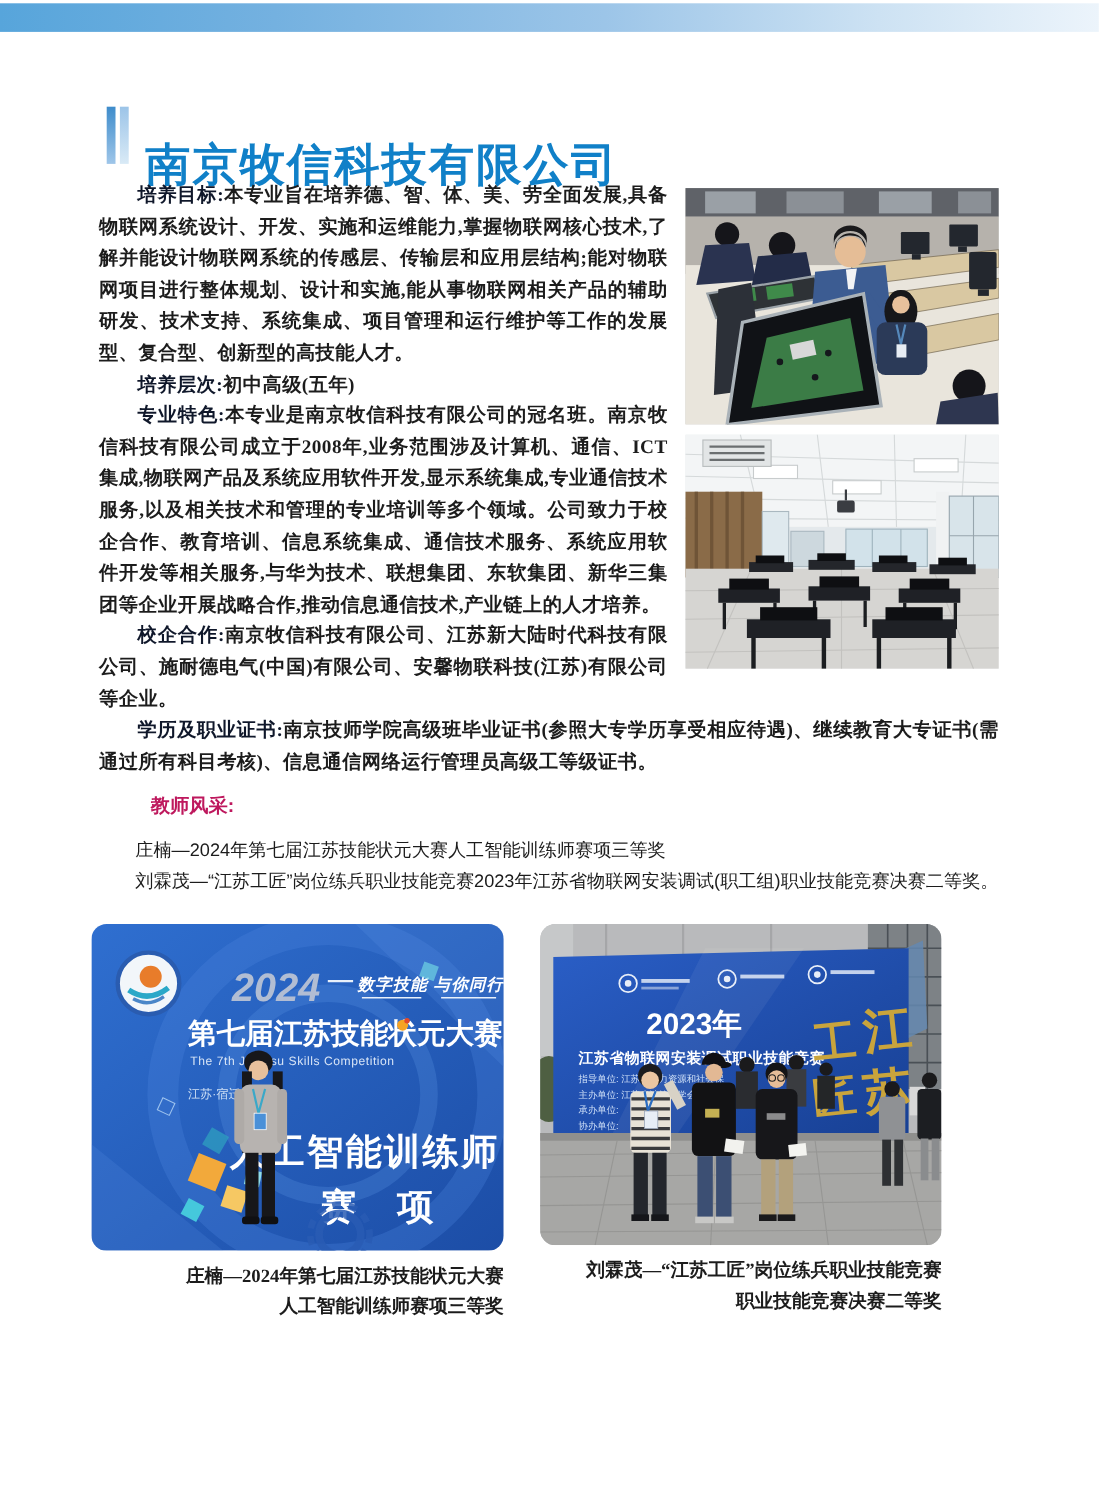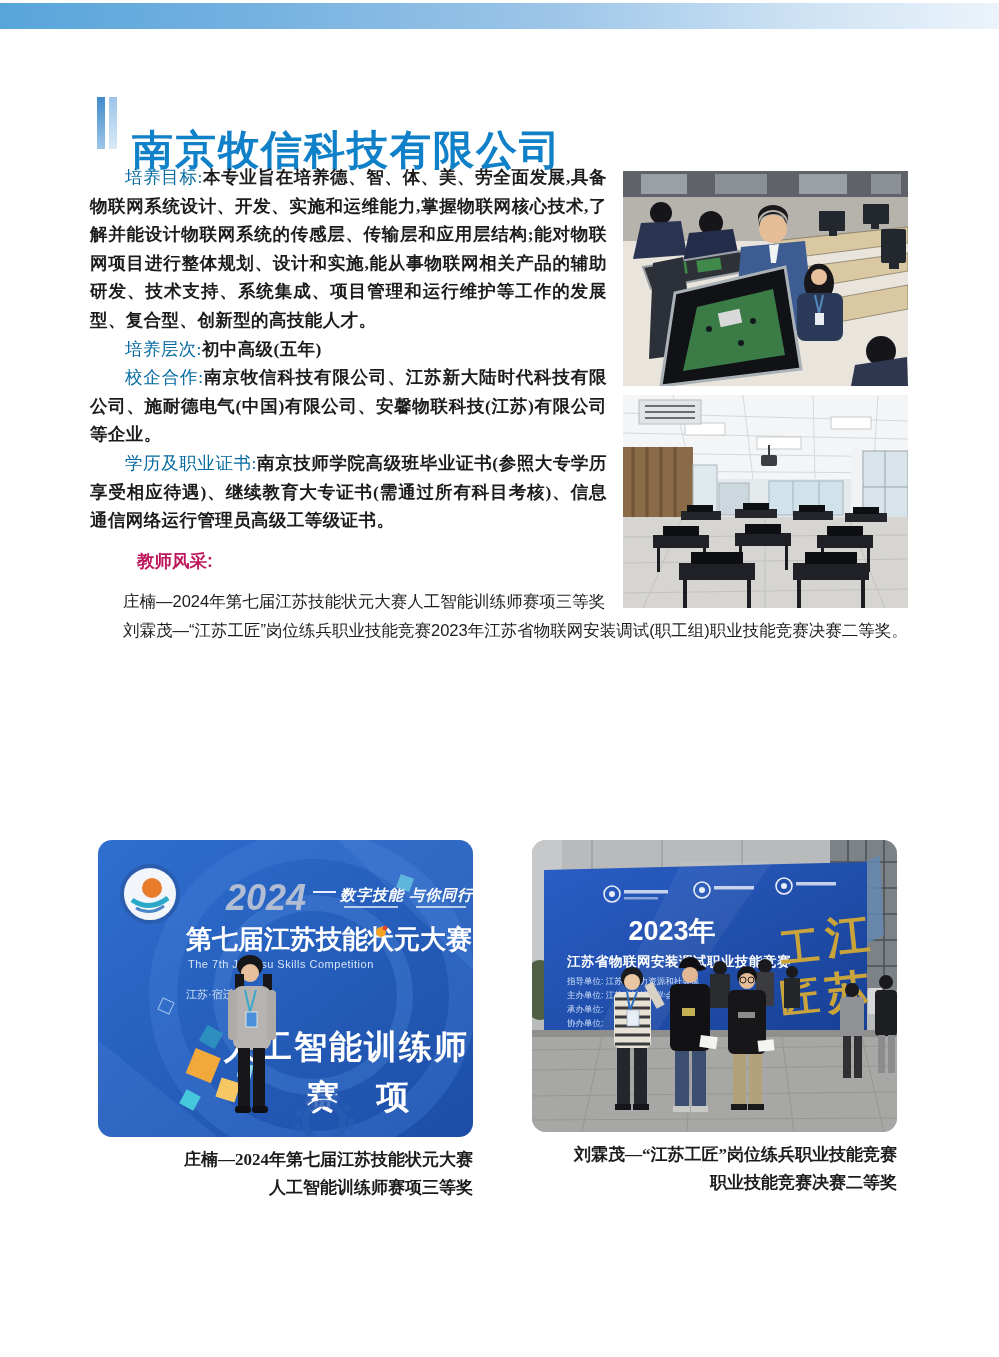--- a/index.html
+++ b/index.html
@@ -23,33 +23,33 @@
   
   .content {
     position:absolute; left:90px; top:163px; width:818px;
     font-size:17.5px; line-height:28.6px; color:#1c1c1c; text-align:justify;
     font-weight:600; letter-spacing:0.4px;
   }
   .photo-col { float:right; width:285px; margin:8px 0 6px 16px; }
   .photo-col svg { display:block; }
   .photo2 { margin-top:9px; }
   .para { margin:0; text-indent:2em; }
-  .plabel { color:#0369a1; font-weight:normal; }
+  .plabel { color:#0f172a; font-weight:bold; }
   .teacher-head {
     margin:12px; text-indent:2em; font-family:"Liberation Sans",sans-serif;
     color:#be185d; font-weight:bold; letter-spacing:0;
   }
   .teacher-line {
     margin:0; text-indent:2em; font-family:"Liberation Sans",sans-serif;
     font-weight:400; font-size:16.5px; letter-spacing:0; white-space:nowrap; text-align:left;
   }
   
   .fig { position:absolute; top:840px; }
-  .fig-left { left:98px; width:375px; }
-  .fig-right { left:532px; width:365px; }
+  .fig-left { left:83px; width:375px; }
+  .fig-right { left:491px; width:365px; }
   .photo-rounded { border-radius:14px; overflow:hidden; line-height:0; }
   .photo-rounded svg { display:block; }
   .caption { margin-top:9px; text-align:right; font-weight:bold; font-size:17px; line-height:27.5px; color:#1c1c1c; }
   .cap-line { display:block; }
   text { font-family:"Liberation Sans",sans-serif; }
   .serif-t { font-family:"Liberation Serif",serif; }
 </style>
 </head>
 <body>
 
@@ -236,20 +236,21 @@
               <rect x="174" y="185" width="4" height="28"></rect>
               <rect x="238" y="185" width="4" height="28"></rect>
           </g>
         </g>
       </svg>
     </div>
   </div>
 
   <p class="para"><span class="plabel">培养目标:</span><span>本专业旨在培养德、智、体、美、劳全面发展,具备物联网系统设计、开发、实施和运维能力,掌握物联网核心技术,了解并能设计物联网系统的传感层、传输层和应用层结构;能对物联网项目进行整体规划、设计和实施,能从事物联网相关产品的辅助研发、技术支持、系统集成、项目管理和运行维护等工作的发展型、复合型、创新型的高技能人才。</span></p>
   <p class="para"><span class="plabel">培养层次:</span><span>初中高级(五年)</span></p>
+  <p class="para"><span class="plabel">专业特色:</span><span>本专业是南京牧信科技有限公司的冠名班。南京牧信科技有限公司成立于2008年,业务范围涉及计算机、通信、ICT集成,物联网产品及系统应用软件开发,显示系统集成,专业通信技术服务,以及相关技术和管理的专业培训等多个领域。公司致力于校企合作、教育培训、信息系统集成、通信技术服务、系统应用软件开发等相关服务,与华为技术、联想集团、东软集团、新华三集团等企业开展战略合作,推动信息通信技术,产业链上的人才培养。</span></p>
   <p class="para"><span class="plabel">校企合作:</span><span>南京牧信科技有限公司、江苏新大陆时代科技有限公司、施耐德电气(中国)有限公司、安馨物联科技(江苏)有限公司等企业。</span></p>
   <p class="para"><span class="plabel">学历及职业证书:</span><span>南京技师学院高级班毕业证书(参照大专学历享受相应待遇)、继续教育大专证书(需通过所有科目考核)、信息通信网络运行管理员高级工等级证书。</span></p>
   <p class="teacher-head">教师风采:</p>
   <p class="teacher-line">庄楠—2024年第七届江苏技能状元大赛人工智能训练师赛项三等奖</p>
   <p class="teacher-line">刘霖茂—“江苏工匠”岗位练兵职业技能竞赛2023年江苏省物联网安装调试(职工组)职业技能竞赛决赛二等奖。</p>
 </div>
 
 <figure class="fig fig-left" style="margin:0;">
   <div class="photo-rounded">
     <svg width="375" height="297" viewBox="0 0 375 297">

